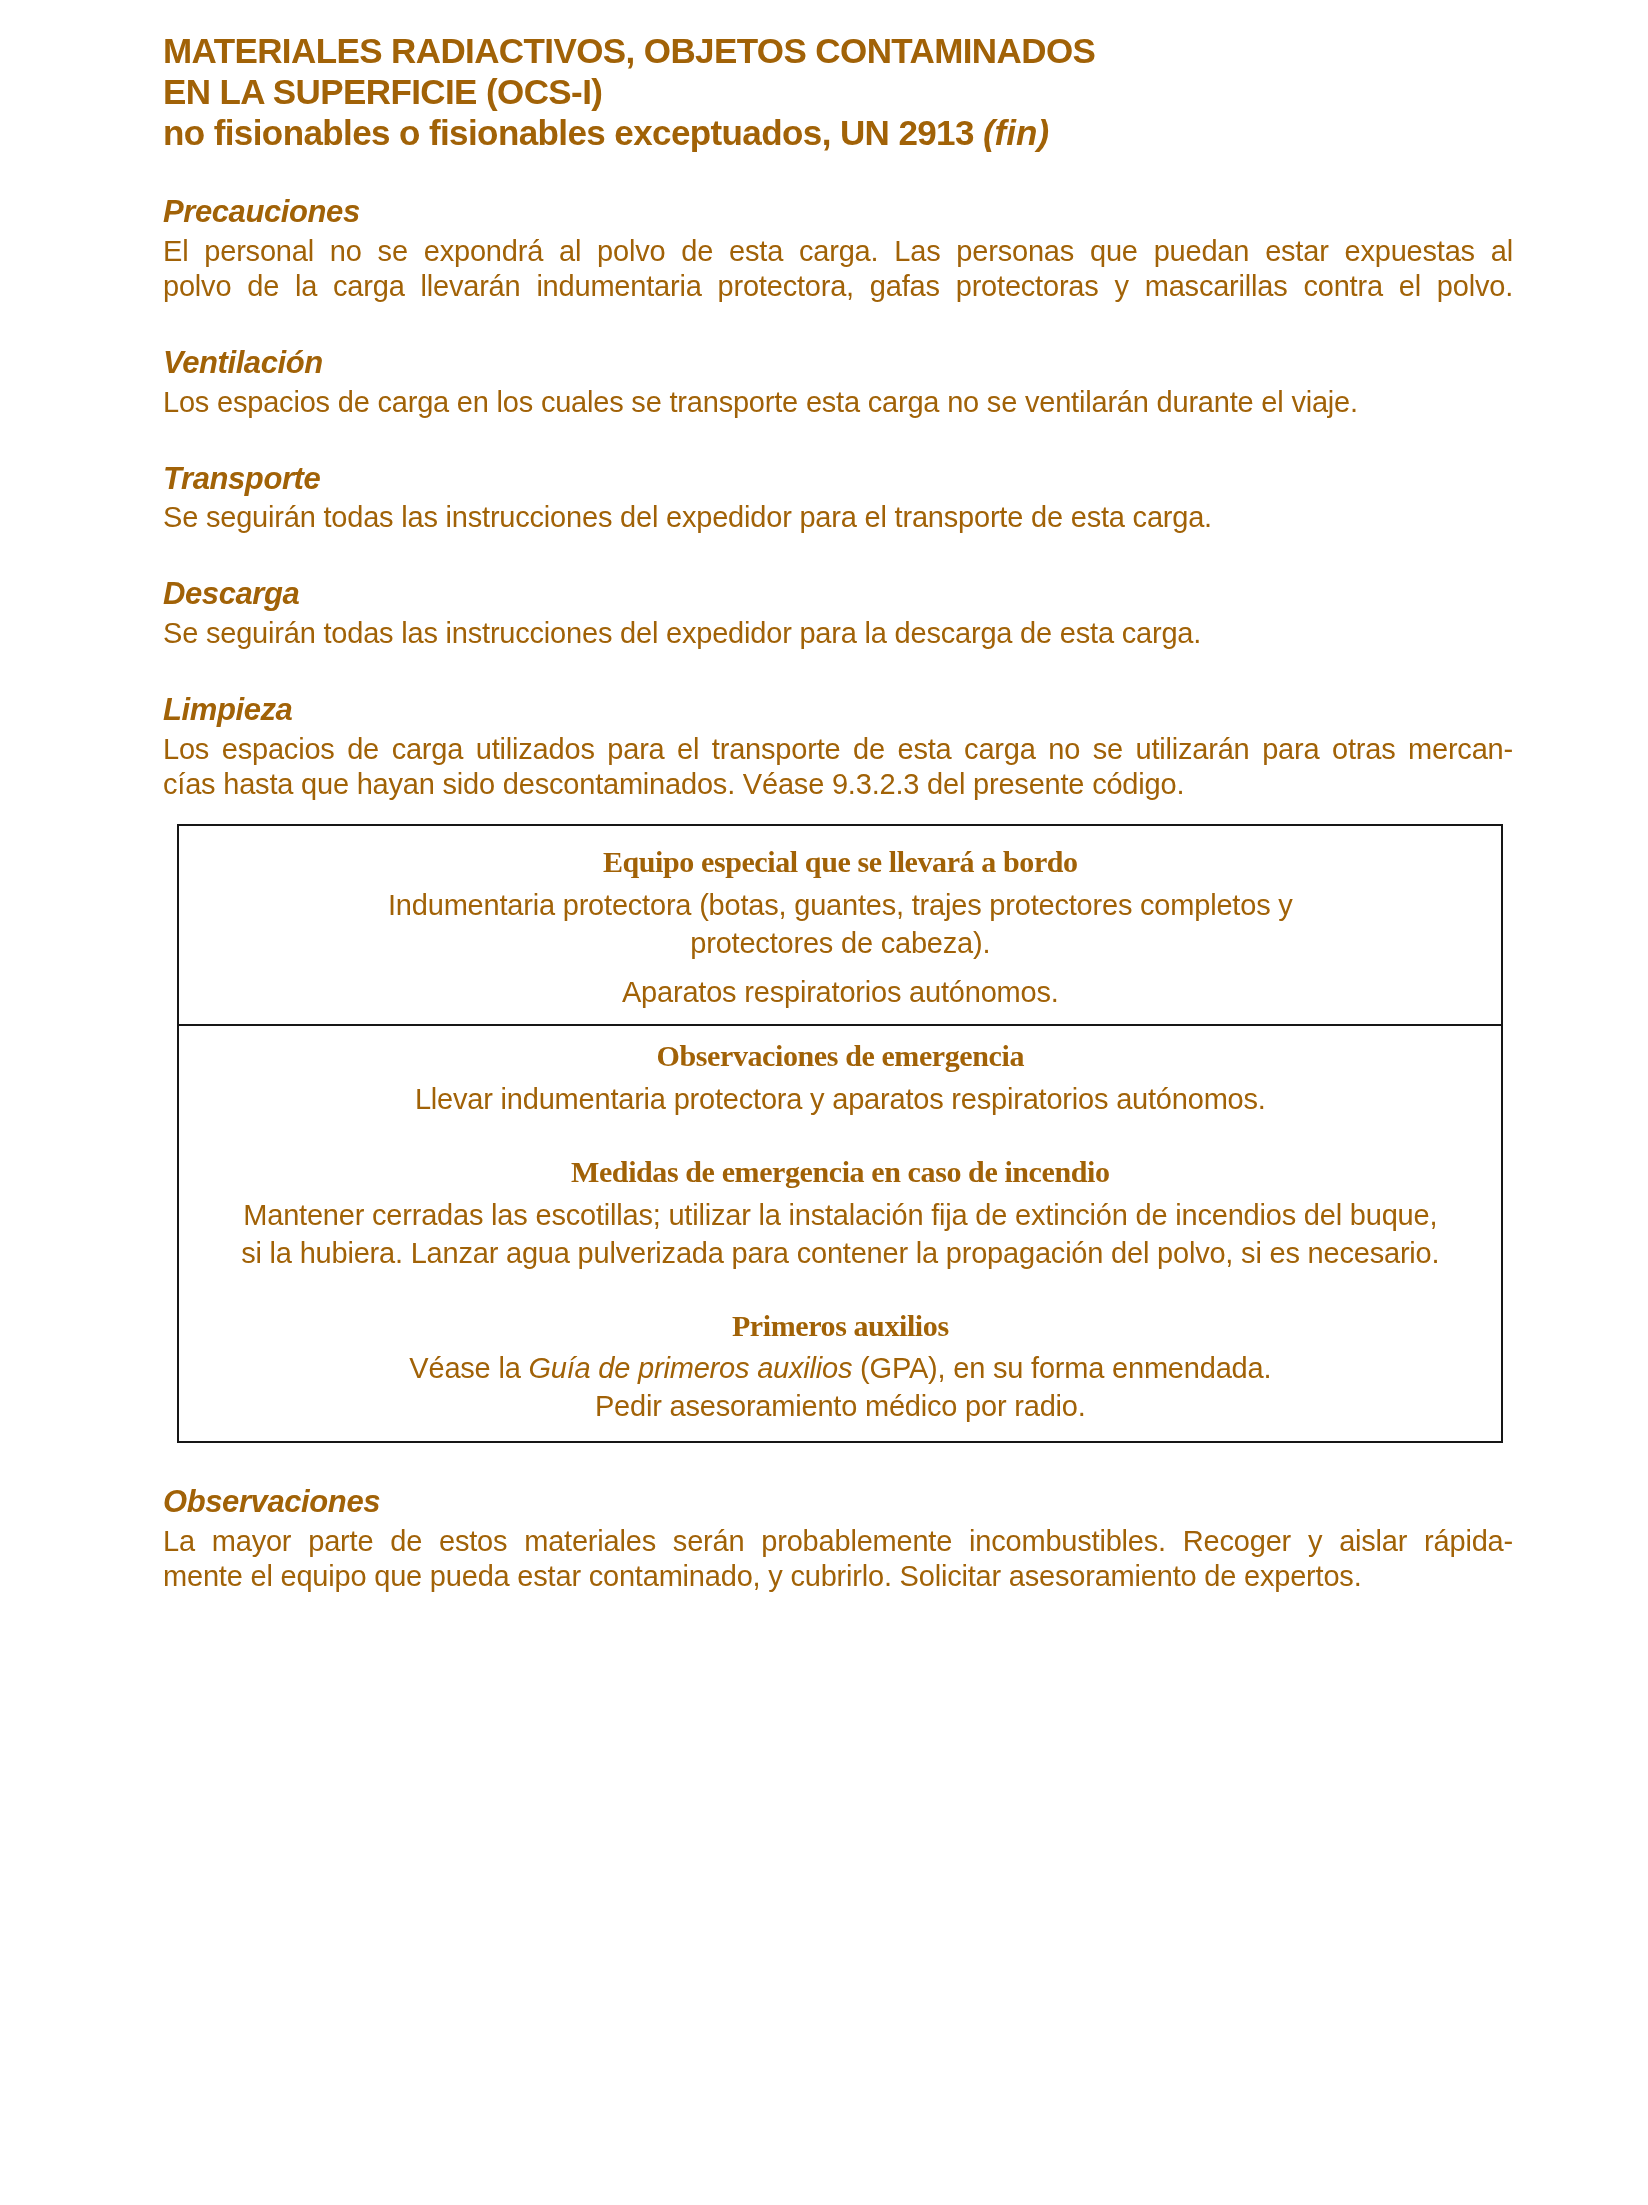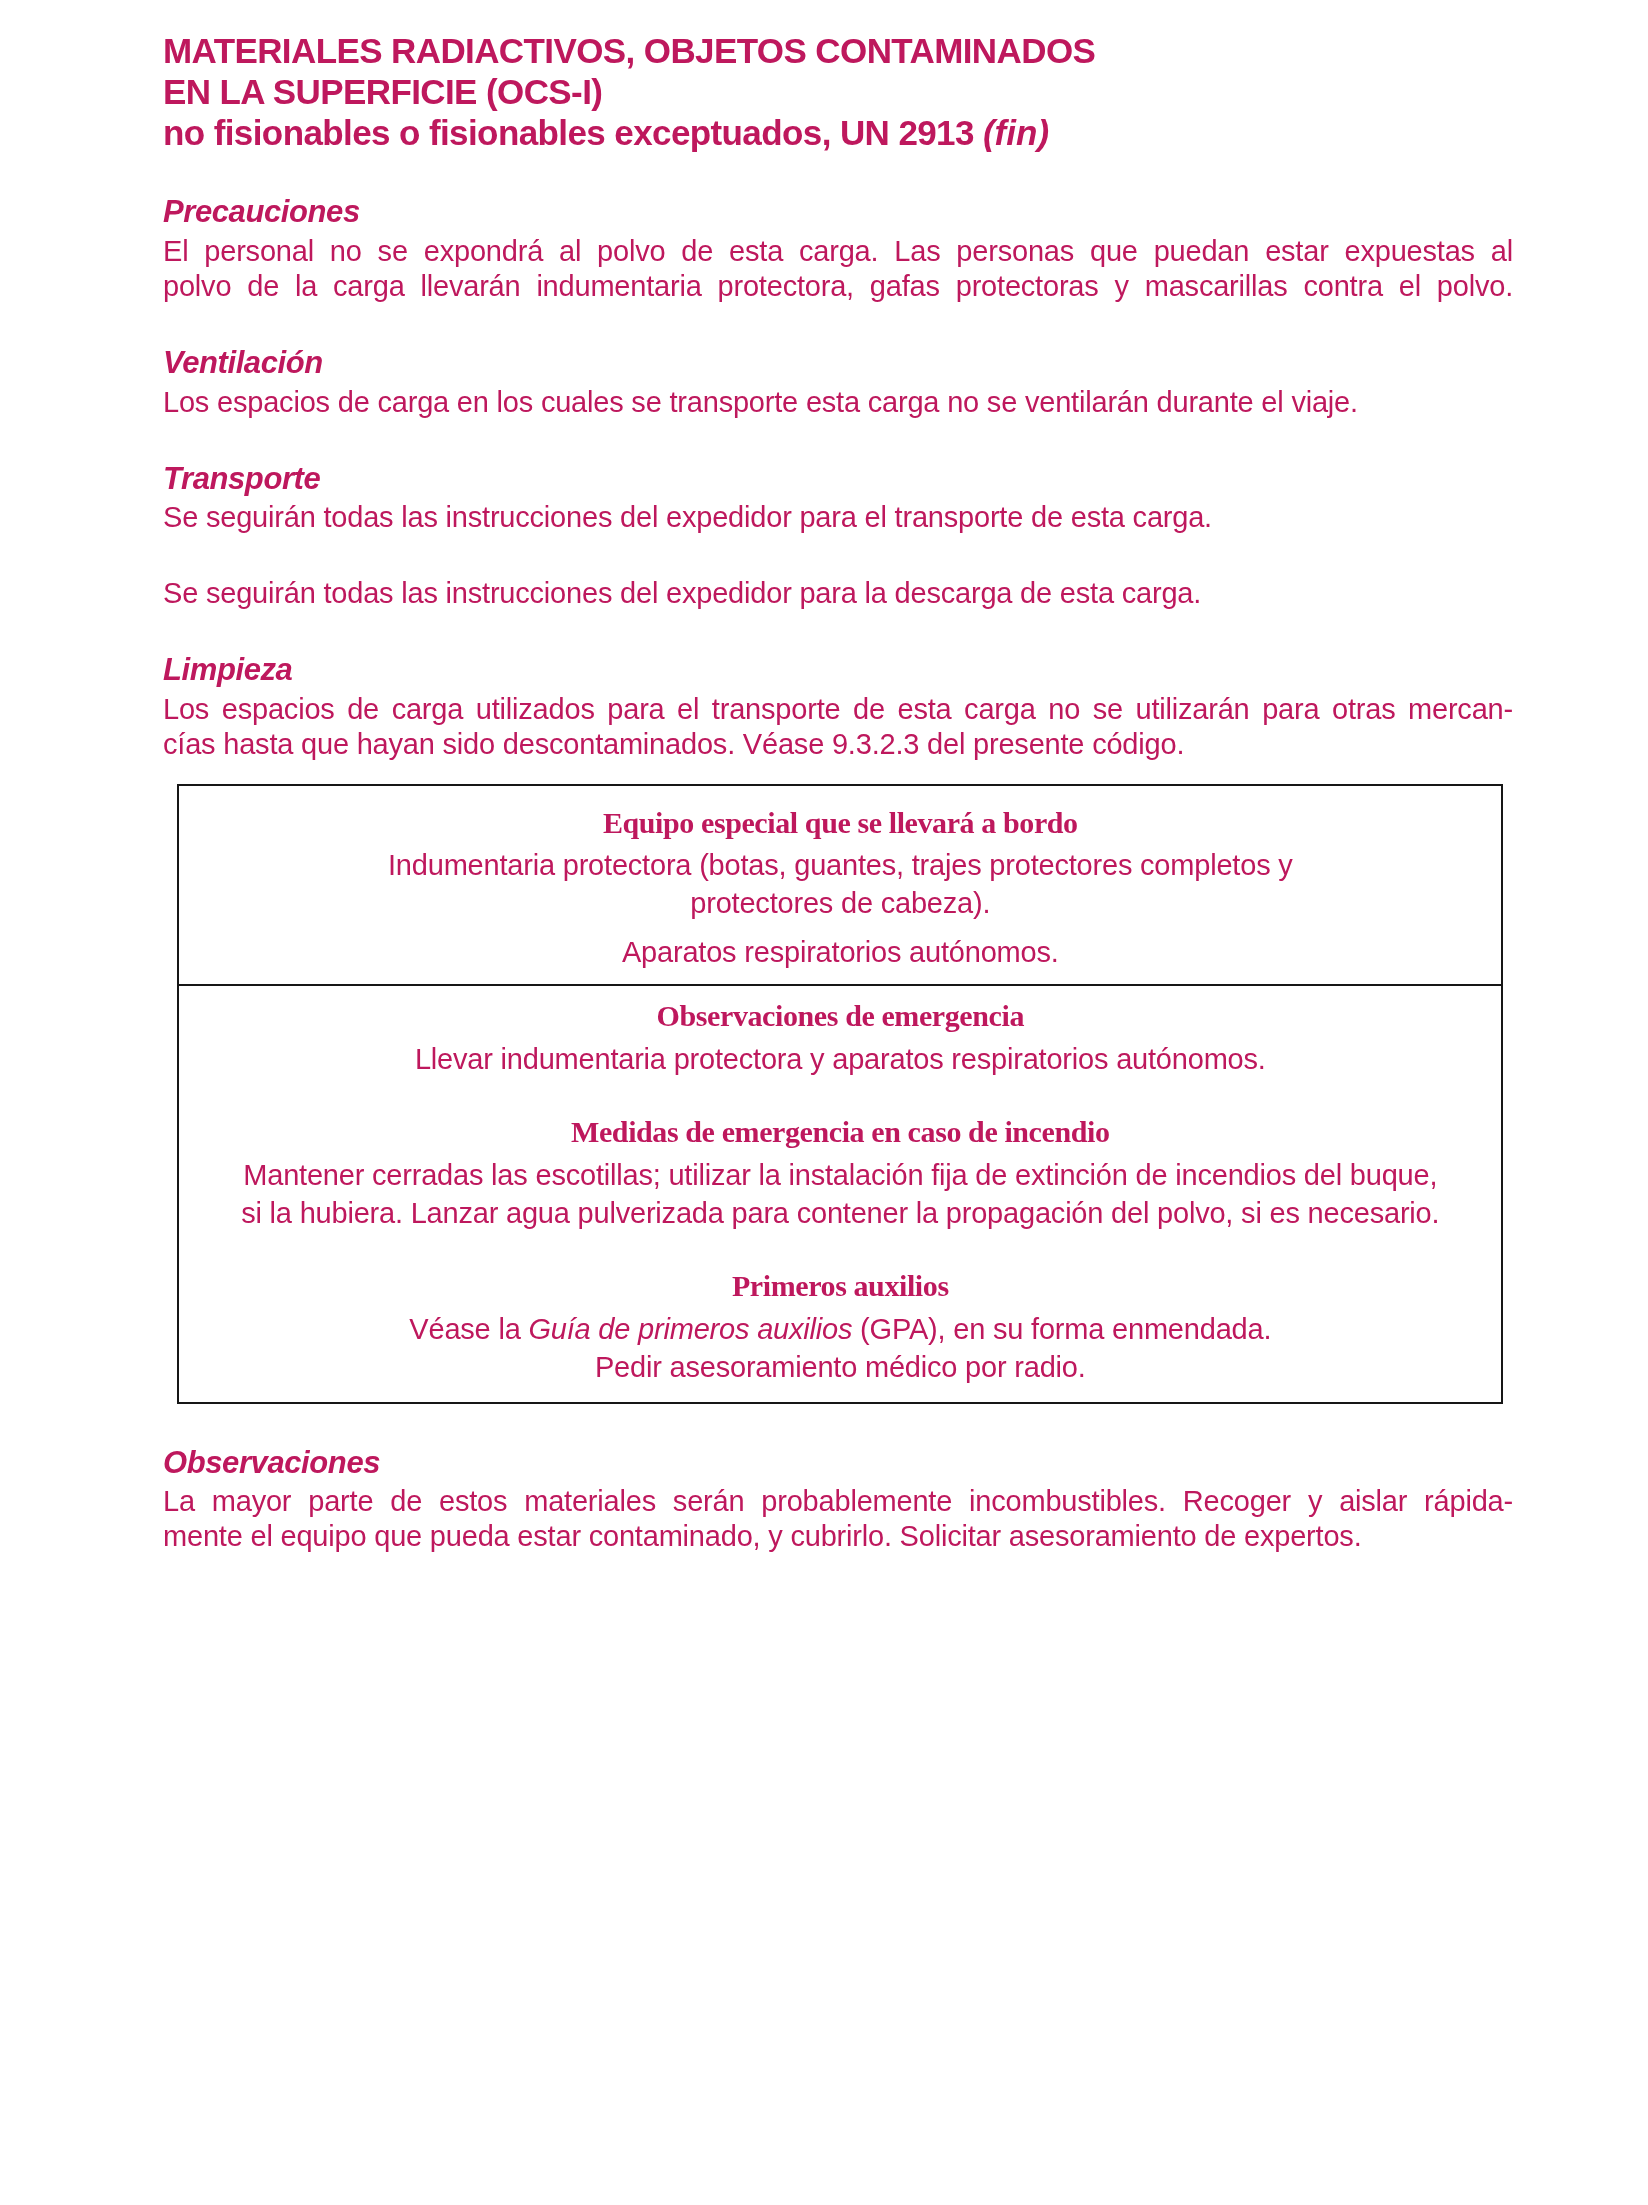--- a/index.html
+++ b/index.html
@@ -1,21 +1,21 @@
 <!DOCTYPE html>
 <html style="font-size:12.7px"><head>
 <meta charset="utf-8">
 <style>
   html, body { margin: 0; padding: 0; background: #ffffff; }
   .page {
     position: relative;
     width: 1648px;
     height: 2205px;
     background: #ffffff;
-    color: #be185d;
+    color: #a16207;
     font-family: "Liberation Sans", sans-serif;
     overflow: hidden;
   }
   .content {
     position: absolute;
     left: 163px;
     top: 30px;
     width: 1350px;
   }
   
@@ -99,20 +99,21 @@
     </section>
 
     <section class="sec">
       <h2>Transporte</h2>
       <div class="para">
         <div class="jline">Se seguirán todas las instrucciones del expedidor para el transporte de esta carga.</div>
       </div>
     </section>
 
     <section class="sec">
+      <h2>Descarga</h2>
       <div class="para">
         <div class="jline">Se seguirán todas las instrucciones del expedidor para la descarga de esta carga.</div>
       </div>
     </section>
 
     <section class="sec">
       <h2>Limpieza</h2>
       <div class="para">
         <div class="jline j">Los espacios de carga utilizados para el transporte de esta carga no se utilizarán para otras mercan-</div>
         <div class="jline">cías hasta que hayan sido descontaminados. Véase 9.3.2.3 del presente código.</div>

